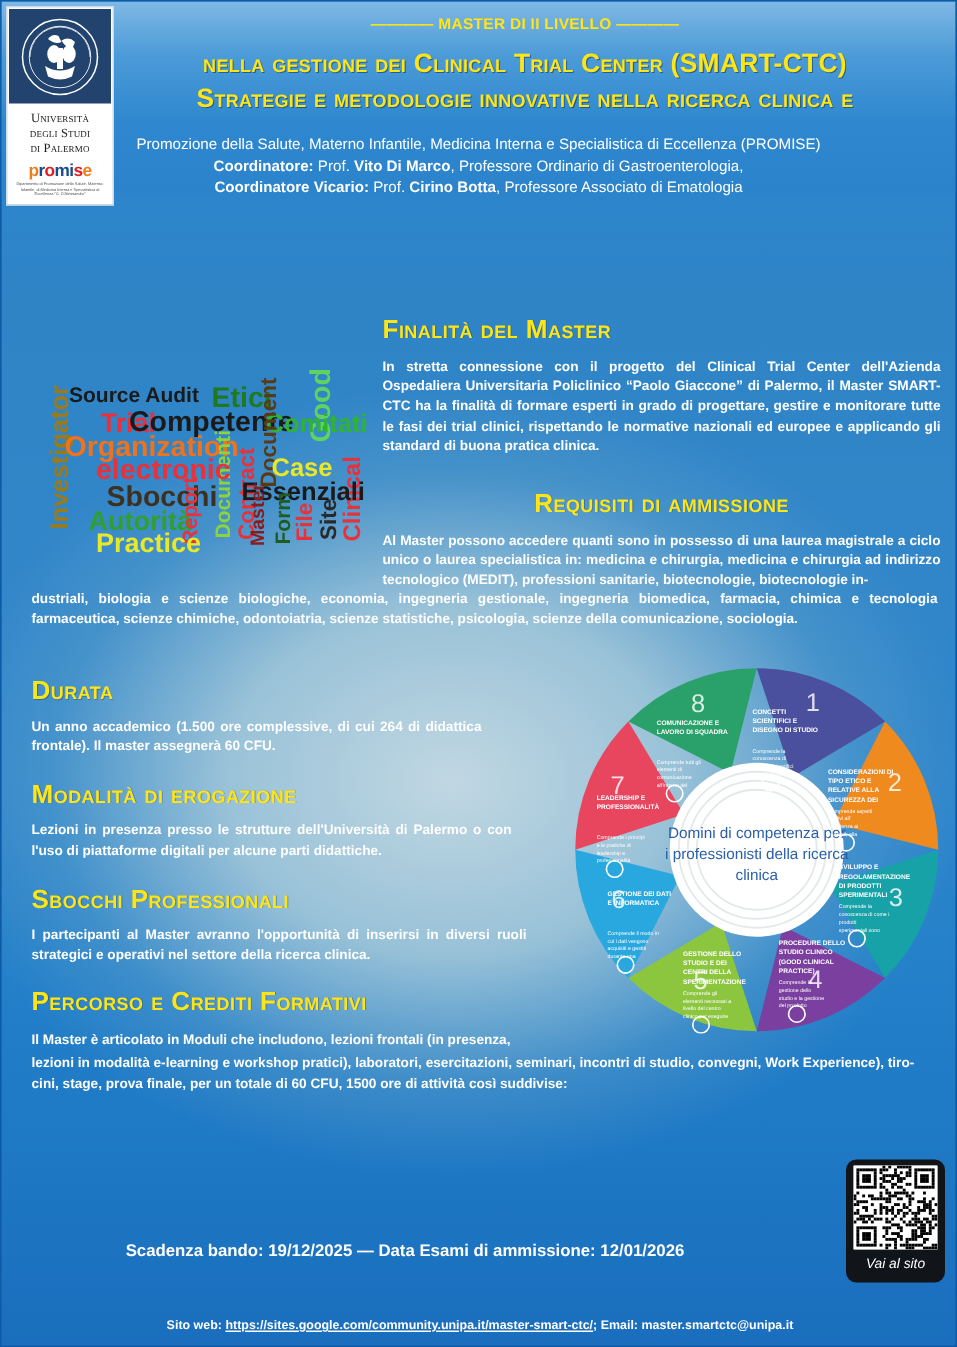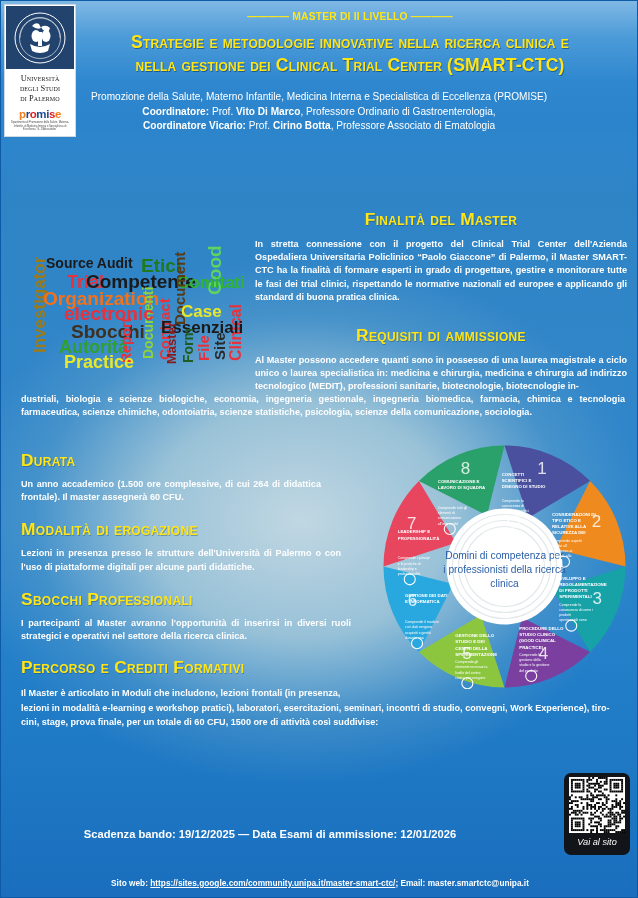--- a/index.html
+++ b/index.html
@@ -138,21 +138,21 @@
     font-weight: 700;
     text-align: justify;
   }
 
   
   .right-col {
     position: absolute;
     left: 254px; top: 207px; width: 372px;
     z-index: 4;
   }
-  .right-col .sec-head { text-align: center; }
+  .right-col .sec-head { }
   .right-col .body-text { margin-top: 8px; }
 
   .req-block { position: absolute; left: 254px; top: 323px; width: 372px; z-index: 4; }
   .req-block .sec-head { text-align: center; }
   .overflow-text {
     position: absolute; left: 20px; top: 392px; width: 604px; z-index: 4;
     color:#ffffff; font-size: 9.1px; line-height: 13.2px; font-weight: 700;
     text-align: justify; text-align-last: left;
   }
 
@@ -256,22 +256,22 @@
       <div class="promise-word">
         <span>p</span><span>r</span><span>o</span><span>m</span><span>i</span><span>s</span><span>e</span>
       </div>
       <div class="promise-sub">Dipartimento di Promozione della Salute, Materno-Infantile, di Medicina Interna e Specialistica di Eccellenza "G. D'Alessandro"</div>
     </div>
   </div>
 
   <div class="header-zone">
     <div class="level">———— MASTER DI II LIVELLO ————</div>
     <div class="main-title">
+      <div>nella gestione dei Clinical Trial Center (SMART-CTC)</div>
       <div>Strategie e metodologie innovative nella ricerca clinica e</div>
-      <div>nella gestione dei Clinical Trial Center (SMART-CTC)</div>
     </div>
   </div>
 
   <div class="dept">
     <div class="d-line"><span class="reg">Promozione della Salute, Materno Infantile, Medicina Interna e Specialistica di Eccellenza (PROMISE)</span></div>
     <div class="d-line">
       <span class="nm">Coordinatore:</span>
       <span class="reg">Prof.</span>
       <span class="nm">Vito Di Marco</span><span class="reg">, Professore Ordinario di Gastroenterologia,</span>
     </div>

